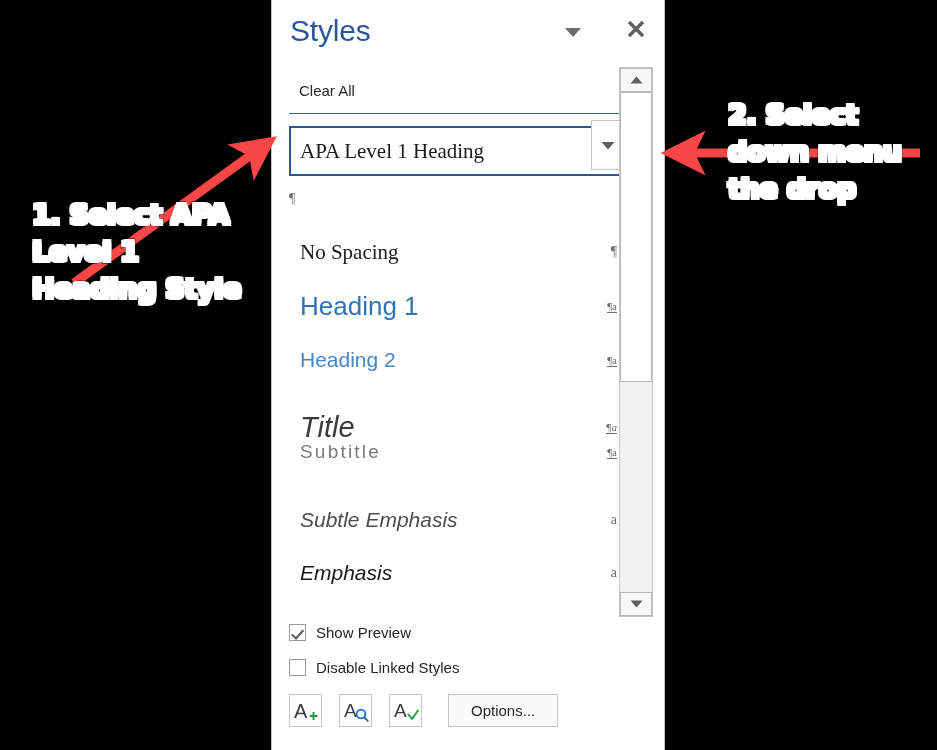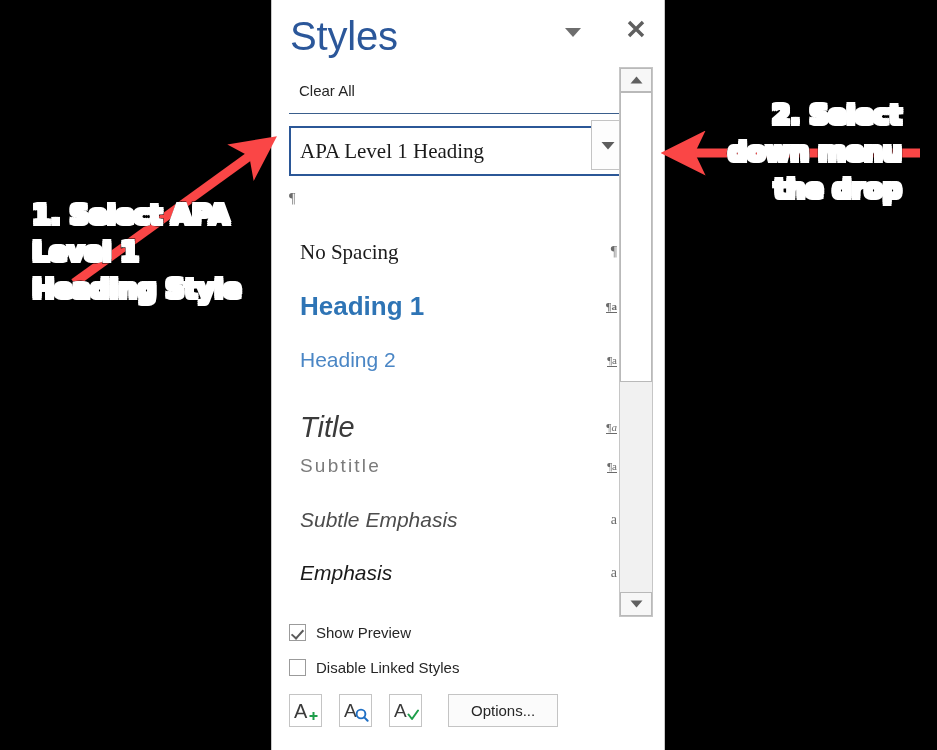--- a/index.html
+++ b/index.html
@@ -32,21 +32,21 @@
   #pane-header {
     position: absolute;
     left: 0; top: 0;
     width: 100%;
     height: 62px;
   }
   #pane-title {
     position: absolute;
     left: 18px;
     top: 14px;
-    font-size: 40px;
+    font-size: 30px;
     color: #2b579a;
     font-family: "Liberation Sans", sans-serif;
     font-weight: 400;
     letter-spacing: -0.2px;
   }
   .hdr-btn {
     position: absolute;
     background: transparent;
     border: 0;
     padding: 0;
@@ -265,21 +265,21 @@
     -webkit-text-stroke: 5px #000000;
     paint-order: stroke fill;
     text-shadow:
       2px 0 0 #fff, -2px 0 0 #fff, 0 2px 0 #fff, 0 -2px 0 #fff,
       2px 2px 0 #fff, -2px -2px 0 #fff, 2px -2px 0 #fff, -2px 2px 0 #fff;
     z-index: 30;
     white-space: pre;
     letter-spacing: -0.3px;
   }
   #anno-1 { left: 32px; top: 196px; }
-  #anno-2 { left: 728px; top: 96px; text-align: right; }
+  #anno-2 { left: 728px; top: 96px; text-align: left; }
 
   #arrow-layer {
     position: absolute;
     left: 0; top: 0;
     width: 937px;
     height: 750px;
     z-index: 20;
     pointer-events: none;
   }
 </style>
@@ -312,33 +312,33 @@
         <span class="label" style="font-family: &quot;Liberation Serif&quot;, serif; font-size: 21px; color: rgb(26, 26, 26);">APA Level 1 Heading</span>
         <span class="marker">¶</span>
       </div>
       <div class="style-row" style="top: 66px; height: 38px;">
         <span class="marker">¶</span>
       </div>
       <div class="style-row" style="top: 119px; height: 38px;">
         <span class="label" style="font-family: &quot;Liberation Serif&quot;, serif; font-size: 21px; color: rgb(26, 26, 26);">No Spacing</span>
         <span class="marker">¶</span>
       </div>
-      <div class="style-row" style="top: 172px; height: 40px; font-weight: bold;">
+      <div class="style-row" style="top: 172px; height: 40px;">
         <span class="label" style="font-family: &quot;Liberation Sans&quot;, sans-serif; font-size: 26px; color: rgb(46, 116, 181);">Heading 1</span>
         <span class="marker linked">¶a</span>
       </div>
       <div class="style-row" style="top: 228px; height: 36px;">
         <span class="label" style="font-family: &quot;Liberation Sans&quot;, sans-serif; font-size: 21px; color: rgb(74, 134, 197);">Heading 2</span>
         <span class="marker linked">¶a</span>
       </div>
       <div class="style-row" style="top: 292px; height: 42px; font-style: italic;">
         <span class="label" style="font-family: &quot;Liberation Sans&quot;, sans-serif; font-size: 29px; color: rgb(59, 59, 59);">Title</span>
         <span class="marker linked">¶a</span>
       </div>
-      <div class="style-row" style="top: 335px; height: 34px; gap: 24px;">
+      <div class="style-row" style="top: 321px; height: 34px; gap: 24px;">
         <span class="label" style="font-family: &quot;Liberation Sans&quot;, sans-serif; font-size: 19px; color: rgb(123, 123, 123); letter-spacing: 2.2px;">Subtitle</span>
         <span class="marker linked">¶a</span>
       </div>
       <div class="style-row" style="top: 388px; height: 36px;">
         <span class="label" style="font-family: &quot;Liberation Sans&quot;, sans-serif; font-size: 21px; color: rgb(77, 77, 77); font-style: italic;">Subtle Emphasis</span>
         <span class="marker">a</span>
       </div>
       <div class="style-row" style="top: 441px; height: 36px; justify-content: center;">
         <span class="label" style="font-family: &quot;Liberation Sans&quot;, sans-serif; font-size: 21px; color: rgb(26, 26, 26); font-style: italic;">Emphasis</span>
         <span class="marker">a</span>

